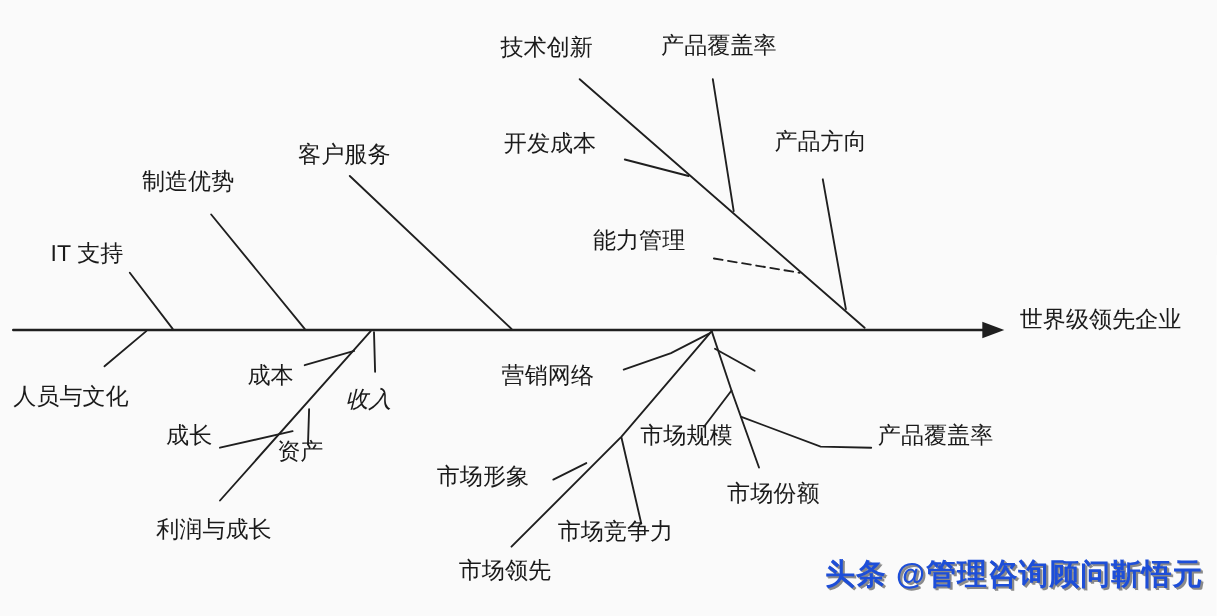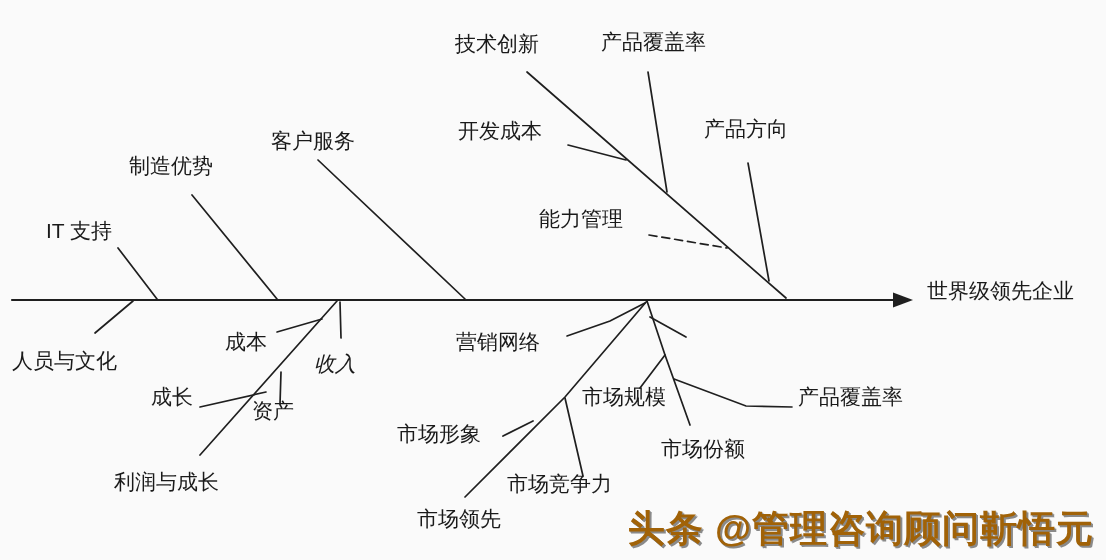--- a/index.html
+++ b/index.html
@@ -26,23 +26,23 @@
     font-size: 21px;
     line-height: 1.05;
     color: #1a1a1a;
     letter-spacing: 0px;
   }
   .watermark {
     position: absolute;
     right: 12px;
     top: 504px;
     white-space: nowrap;
-    font-size: 37px;
+    font-size: 27px;
     font-weight: bold;
-    color: #a16207;
+    color: #1d4ed8;
     text-shadow: 2px 2px 0 #8a8a8a, 1px 1px 0 #9a9a9a;
     letter-spacing: 1px;
   }
 </style>
 </head>
 <body>
 
 <div class="stage">
 
   <svg width="1106" height="560" viewBox="0 0 1106 560" fill="none" stroke="#1f1f1f" stroke-width="1.7" stroke-linecap="round">
@@ -86,21 +86,21 @@
   <div class="lbl" style="left:539px; top:208px;">能力管理</div>
   <div class="lbl" style="left:704px; top:118px;text-align:right;">产品方向</div>
 
   <div class="lbl" style="left:927px; top:280px;">世界级领先企业</div>
 
   <div class="lbl" style="left:12px;  top:350px;text-align:right;">人员与文化</div>
   <div class="lbl" style="left:225px; top:331px;">成本</div>
   <div class="lbl" style="left:314px; top:353px;font-style:italic;">收入</div>
   <div class="lbl" style="left:151px; top:386px;">成长</div>
   <div class="lbl" style="left:252px; top:400px;">资产</div>
-  <div class="lbl" style="left:114px; top:471px;">利润与成长</div>
+  <div class="lbl" style="left:142px; top:471px;">利润与成长</div>
 
   <div class="lbl" style="left:456px; top:331px;">营销网络</div>
   <div class="lbl" style="left:397px; top:423px;">市场形象</div>
   <div class="lbl" style="left:507px; top:473px;">市场竞争力</div>
   <div class="lbl" style="left:417px; top:508px;">市场领先</div>
 
   <div class="lbl" style="left:582px; top:386px;text-align:right;">市场规模</div>
   <div class="lbl" style="left:762px; top:386px;margin-left:36px;">产品覆盖率</div>
   <div class="lbl" style="left:661px; top:438px;">市场份额</div>
 

